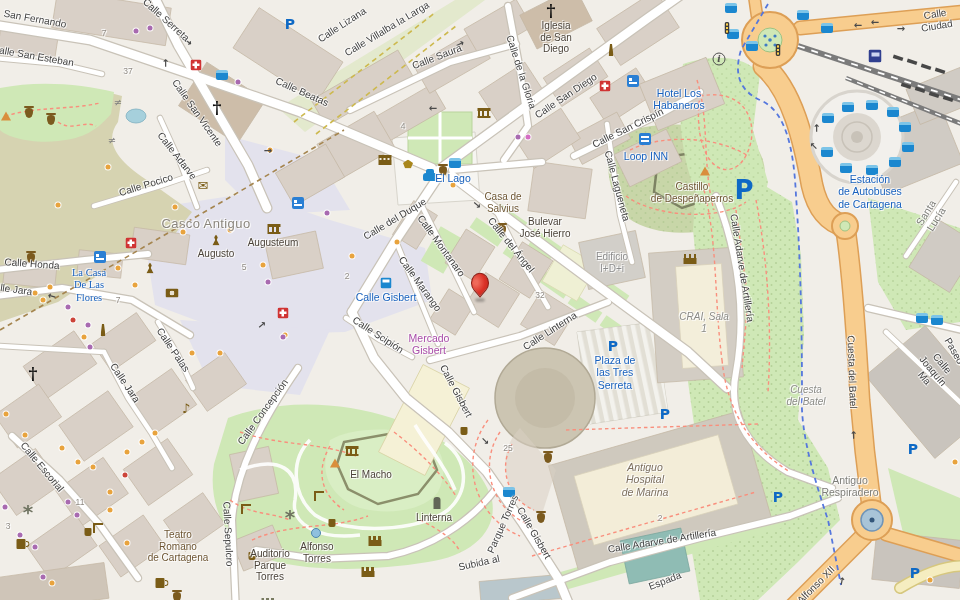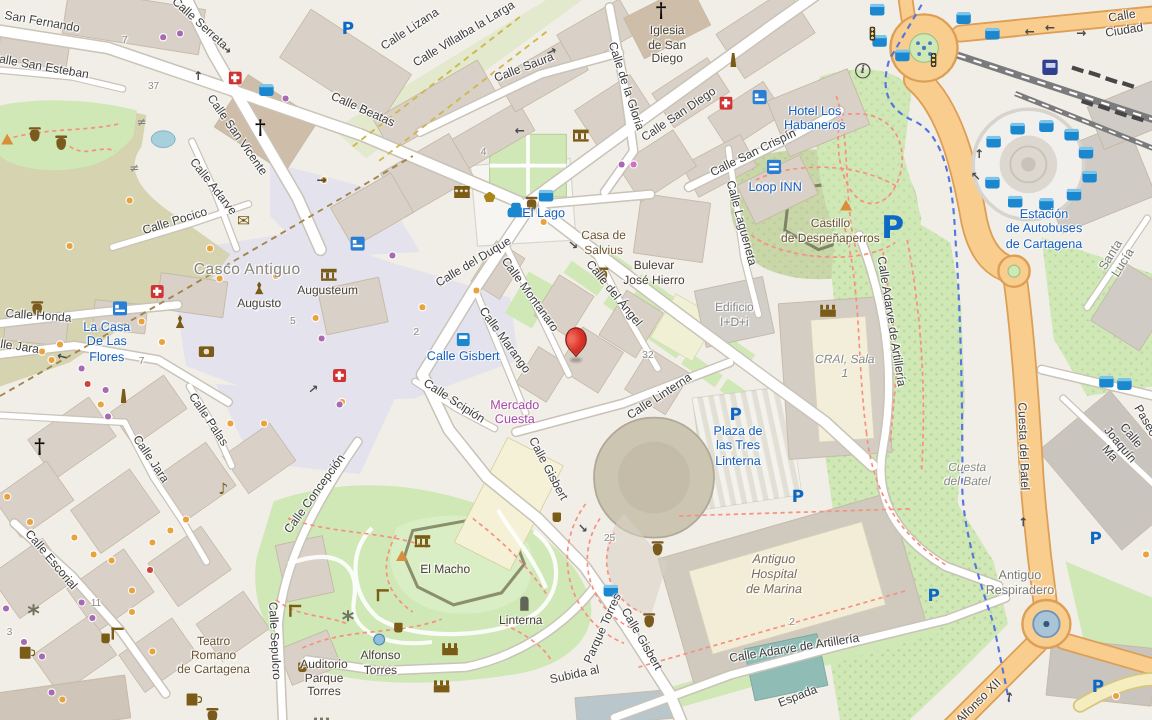--- a/index.html
+++ b/index.html
@@ -641,43 +641,43 @@
 de Despeñaperros</div>
       <div class="lbl c-blue" style="left: 870px; top: 191px; --r: 0deg;">Estación
 de Autobuses
 de Cartagena</div>
       <div class="lbl c-gray" style="left: 931px; top: 216px; --r: -58deg;">Santa Lucía</div>
       <div class="lbl c-place" style="left: 206px; top: 224px; --r: 0deg;">Casco Antiguo</div>
       <div class="lbl c-poi" style="left: 273px; top: 243px; --r: 0deg;">Augusteum</div>
       <div class="lbl c-poi" style="left: 216px; top: 254px; --r: 0deg;">Augusto</div>
       <div class="lbl c-st" style="left: 32px; top: 264px; --r: 4deg;">Calle Honda</div>
       <div class="lbl c-st" style="left: 10px; top: 289px; --r: 8deg;">Calle Jara</div>
-      <div class="lbl c-blue" style="left: 89px; top: 285px; --r: 0deg;">La Casa
+      <div class="lbl c-blue" style="left: 89px; top: 285px; font-family: Liberation Serif, serif; --r: 0deg;">La Casa
 De Las
 Flores</div>
       <div class="lbl c-st" style="left: 395px; top: 219px; --r: -31deg;">Calle del Duque</div>
       <div class="lbl c-blue" style="left: 453px; top: 178px; --r: 0deg;">El Lago</div>
       <div class="lbl c-hist" style="left: 503px; top: 203px; --r: 0deg;">Casa de
 Salvius</div>
       <div class="lbl c-poi" style="left: 545px; top: 228px; --r: 0deg;">Bulevar
 José Hierro</div>
       <div class="lbl c-st" style="left: 441px; top: 246px; --r: 54deg;">Calle Montanaro</div>
       <div class="lbl c-st" style="left: 511px; top: 245px; --r: 51deg;">Calle del Ángel</div>
       <div class="lbl c-st" style="left: 420px; top: 284px; --r: 54deg;">Calle Marango</div>
       <div class="lbl c-bgray" style="left: 612px; top: 263px; --r: 0deg;">Edificio
 I+D+i</div>
       <div class="lbl c-blue" style="left: 386px; top: 297px; --r: 0deg;">Calle Gisbert</div>
       <div class="lbl c-shop" style="left: 429px; top: 344px; --r: 0deg;">Mercado
-Cuesta</div>
+Gisbert</div>
       <div class="lbl c-st" style="left: 378px; top: 335px; --r: 33deg;">Calle Scipión</div>
       <div class="lbl c-st" style="left: 550px; top: 331px; --r: -33deg;">Calle Linterna</div>
       <div class="lbl c-blue" style="left: 615px; top: 372px; --r: 0deg;">Plaza de
 las Tres
-Linterna</div>
-      <div class="lbl c-grayit" style="left: 704px; top: 306px; font-style: italic; --r: 0deg;">CRAI, Sala
+Serreta</div>
+      <div class="lbl c-grayit" style="left: 704px; top: 323px; font-style: italic; --r: 0deg;">CRAI, Sala
 1</div>
       <div class="lbl c-st" style="left: 742px; top: 268px; --r: 81deg;">Calle Adarve de Artillería</div>
       <div class="lbl c-st" style="left: 852px; top: 372px; --r: 88deg;">Cuesta del Batel</div>
       <div class="lbl c-grayit" style="left: 806px; top: 396px; --r: 0deg;">Cuesta
 del Batel</div>
       <div class="lbl c-gray" style="left: 850px; top: 486px; --r: 0deg;">Antiguo
 Respiradero</div>
       <div class="lbl c-st" style="left: 173px; top: 350px; --r: 56deg;">Calle Palas</div>
       <div class="lbl c-st" style="left: 125px; top: 383px; --r: 56deg;">Calle Jara</div>
       <div class="lbl c-st" style="left: 263px; top: 412px; --r: -54deg;">Calle Concepción</div>

